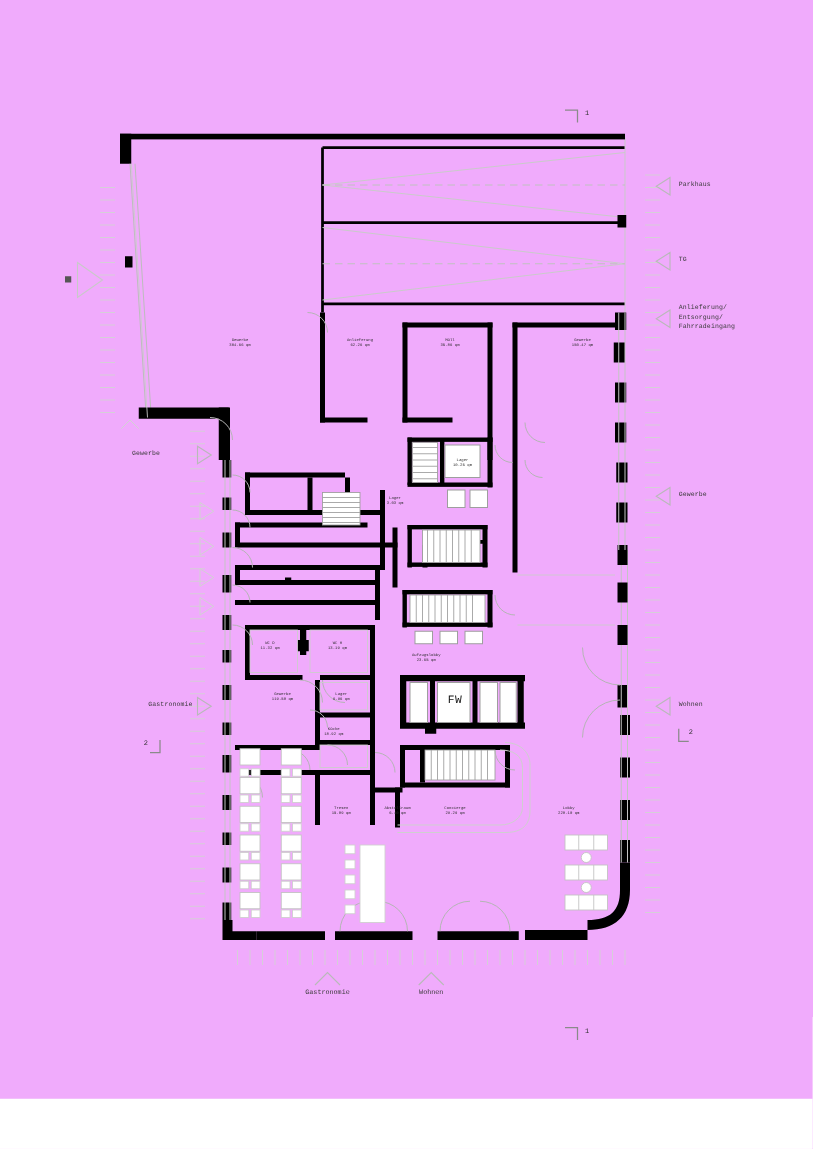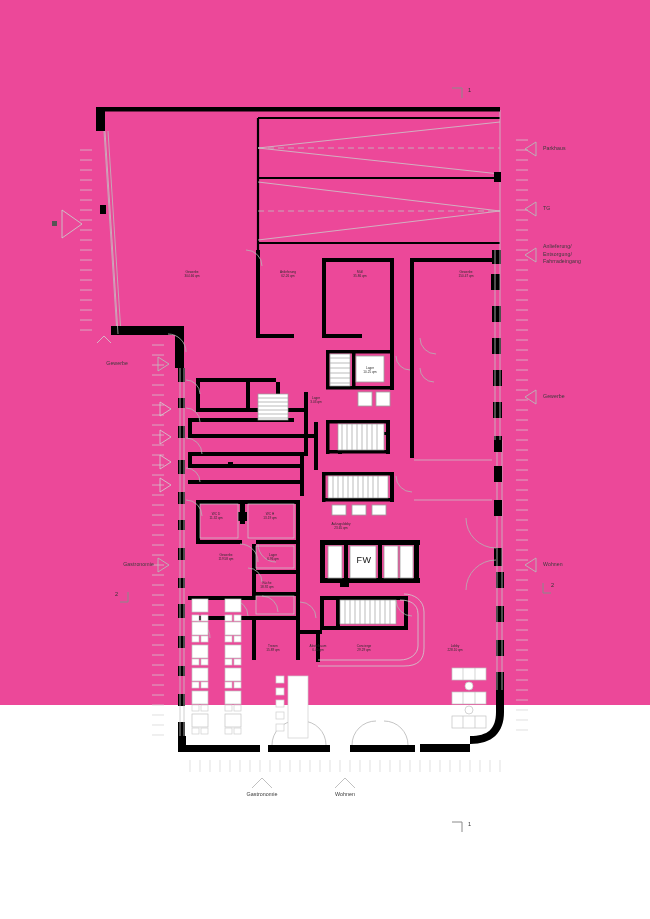--- a/index.html
+++ b/index.html
@@ -1,18 +1,18 @@
 <!DOCTYPE html>
 <html><head>
 <meta charset="utf-8">
 <style>
   html,body{margin:0;padding:0;background:#ffffff;}
   body{width:650px;height:919px;overflow:hidden;
        font-family:"Liberation Sans","DejaVu Sans",sans-serif;color:#1a1a1a;}
-  #sheet{position:relative;width:650px;height:705px;background:#ec4899;}
+  #sheet{position:relative;width:650px;height:879px;background:#f0abfc;font-family:Liberation Mono, monospace;}
   svg#plan{position:absolute;left:0;top:0;width:650px;height:919px;display:block;}
 
   
   .lbl{position:absolute;white-space:nowrap;color:#2b2b2b;}
   .room{font-size:3.1px;line-height:1.28;text-align:center;letter-spacing:.05px;}
   .room .nm{display:block;}
   .room .ar{display:block;}
   .ext{font-size:5.2px;color:#3a3a3a;letter-spacing:.1px;}
   .fw{font-size:9px;color:#111;letter-spacing:.4px;}
   .secnum{font-size:5.6px;color:#333;}

